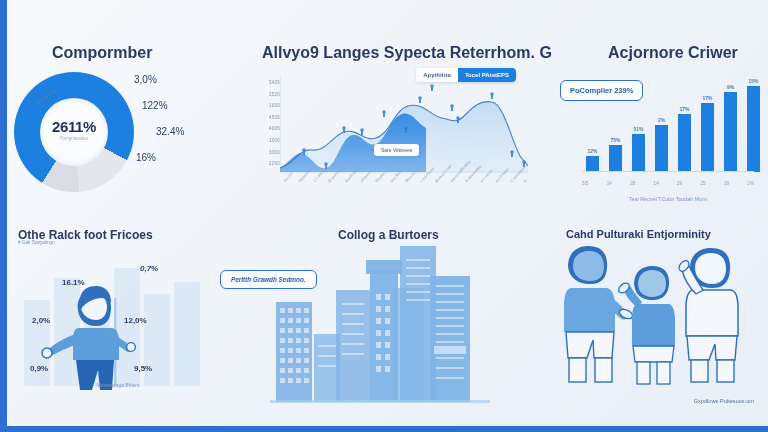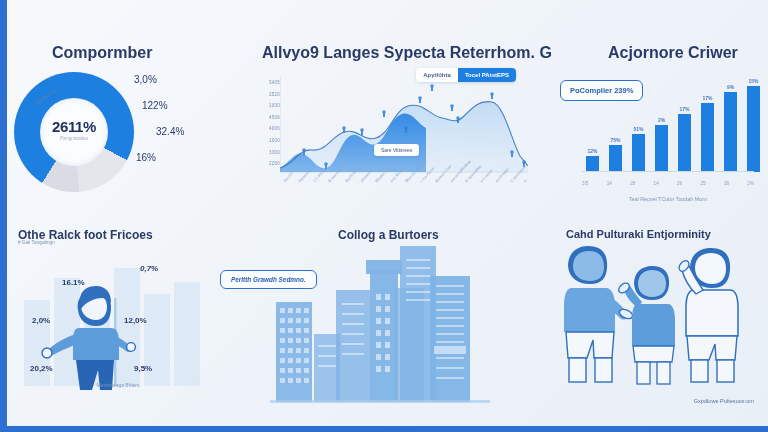--- a/index.html
+++ b/index.html
@@ -363,21 +363,21 @@
           <circle cx="29" cy="99" r="5" fill="#f0f6fc" stroke="#2f6fbe" stroke-width="1.4"></circle>
           <circle cx="113" cy="93" r="4.4" fill="#f0f6fc" stroke="#2f6fbe" stroke-width="1.4"></circle>
           <path d="M58,106 L96,106 L94,136 L82,136 L80,116 L74,136 L62,136 Z" fill="#2764b4"></path>
         </g>
       </svg>
 
       <div class="bl-lab" style="left:44px;  top:24px;">16.1%</div>
       <div class="bl-lab" style="left:122px; top:10px;font-style:italic;">0,7%</div>
       <div class="bl-lab" style="left:14px;  top:62px;">2,0%</div>
       <div class="bl-lab" style="left:106px; top:62px;">12,0%</div>
-      <div class="bl-lab" style="left:12px;  top:110px;">20,2%</div>
+      <div class="bl-lab" style="left:12px;  top:110px;">0,9%</div>
       <div class="bl-lab" style="left:116px; top:110px;">9,5%</div>
 
       <div class="bl-cap">Monshtoaga Bhlers</div>
     </div>
   </div>
 
   <div class="panel-h" style="left:304px; top:228px; font-size:12px;margin-left:34px;">Collog a Burtoers</div>
 
   <div class="bm-panel">
     <div class="bm-badge">Perltth Grawdh Sedmno.</div>

